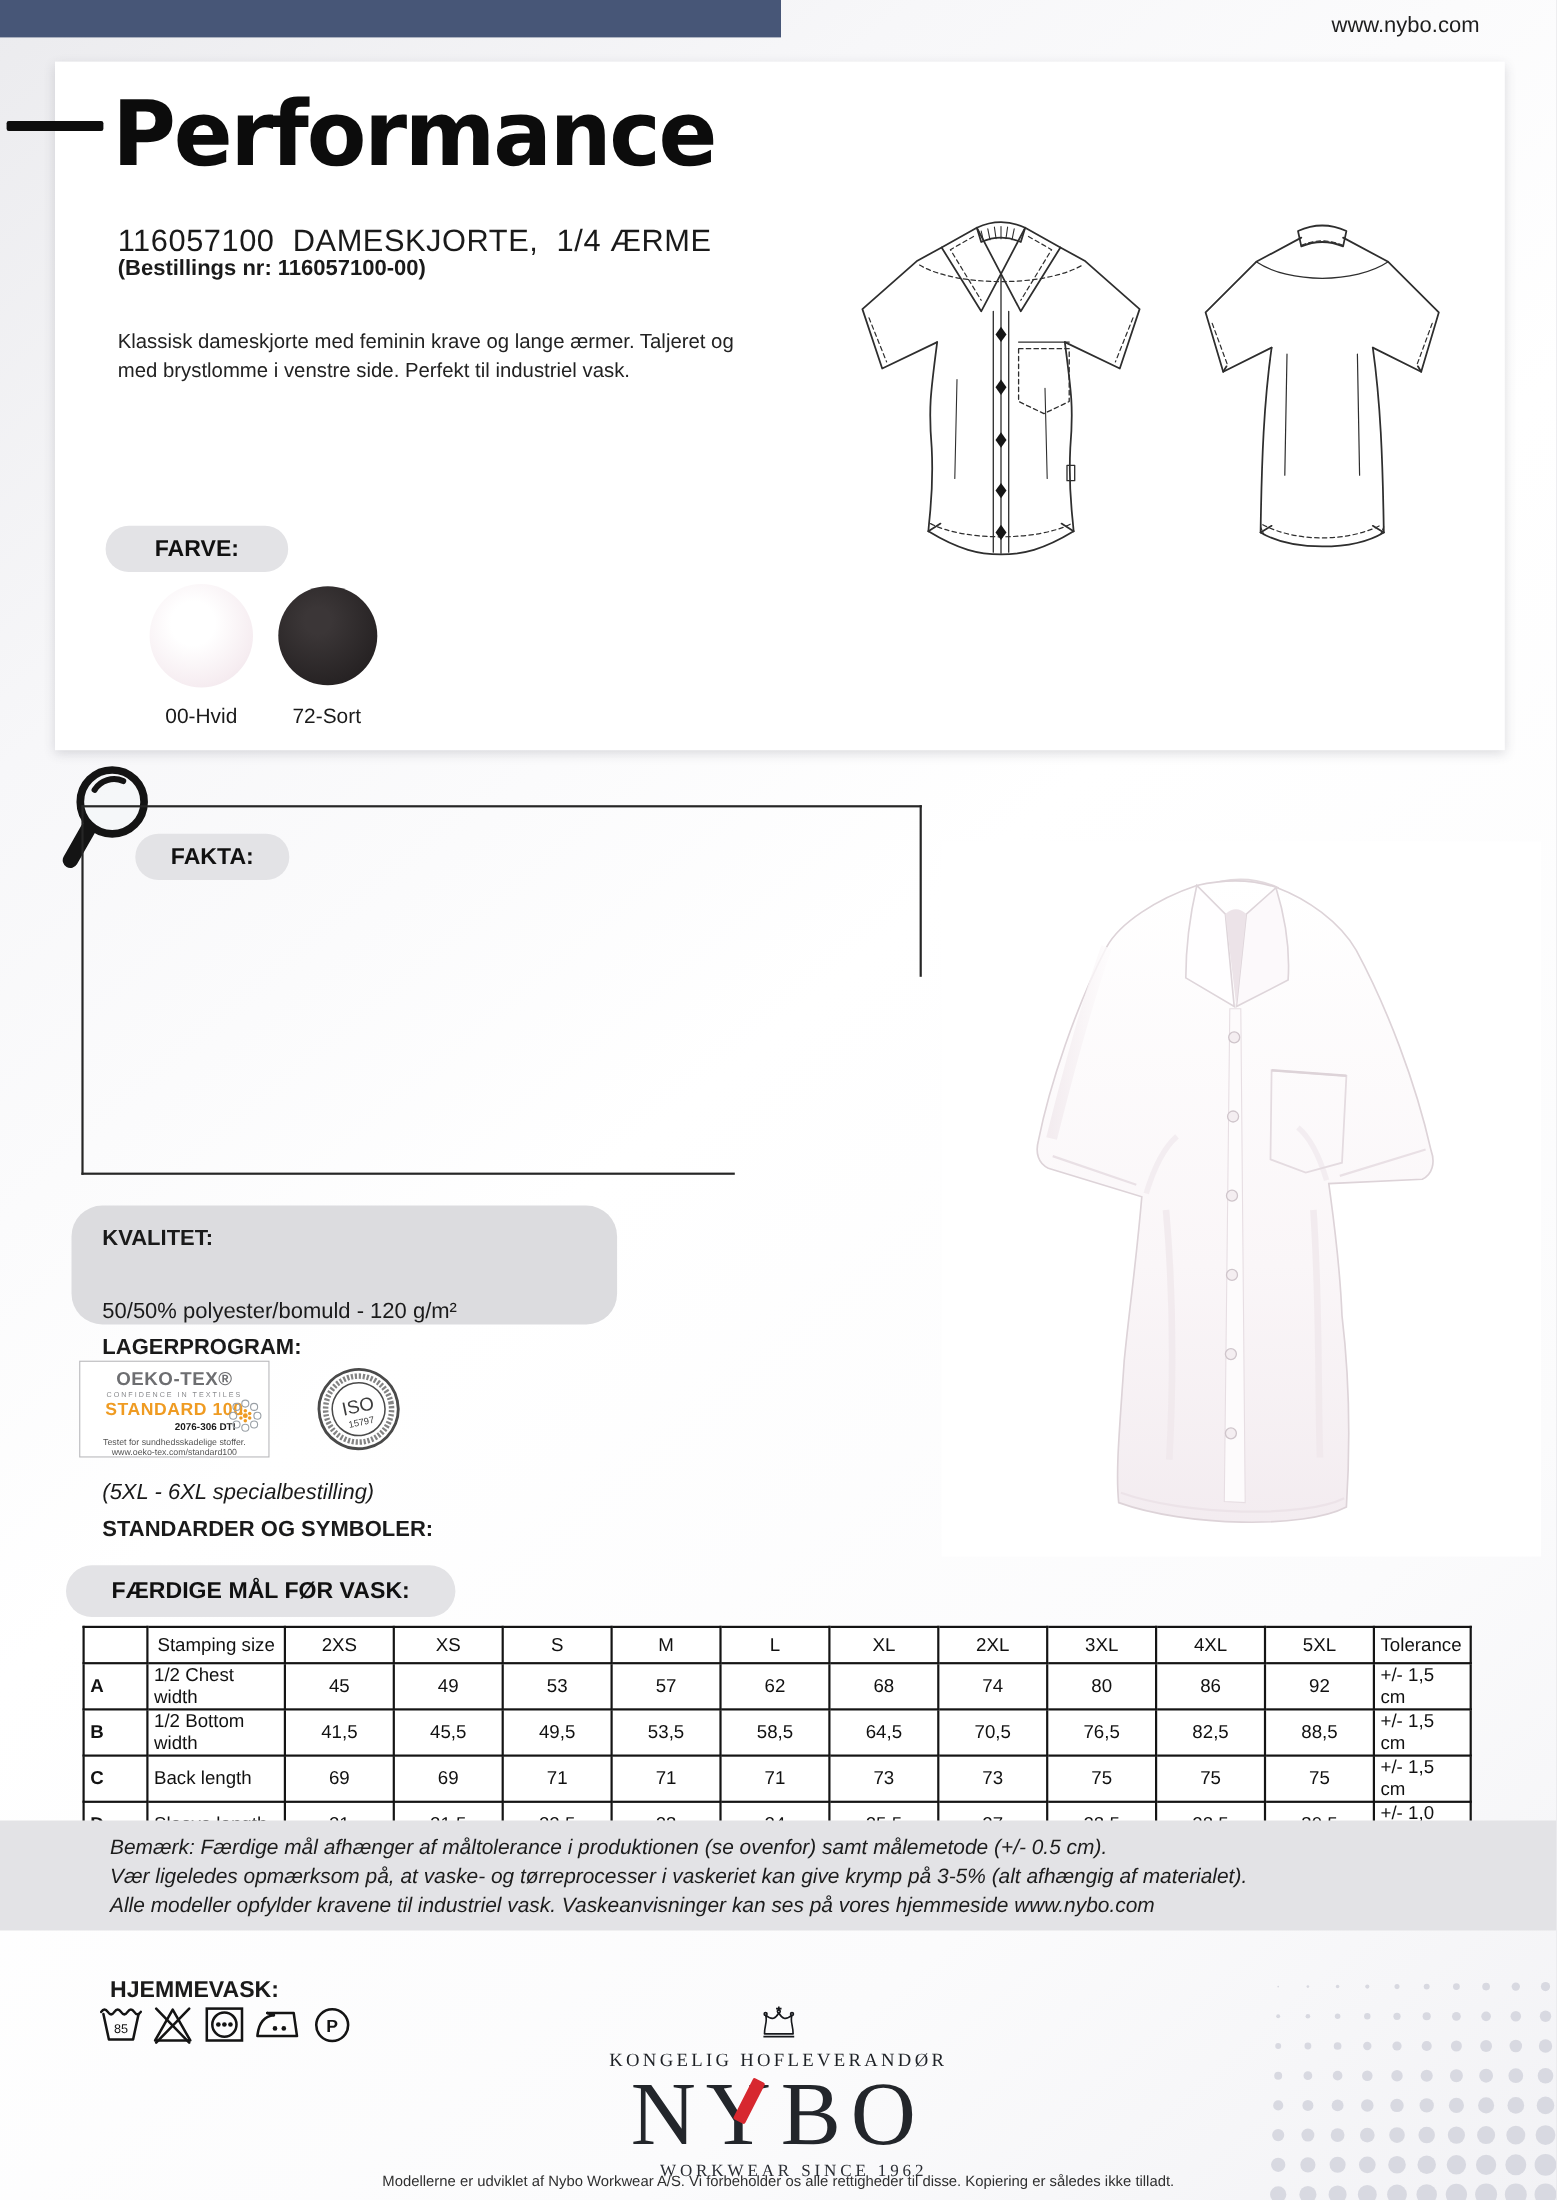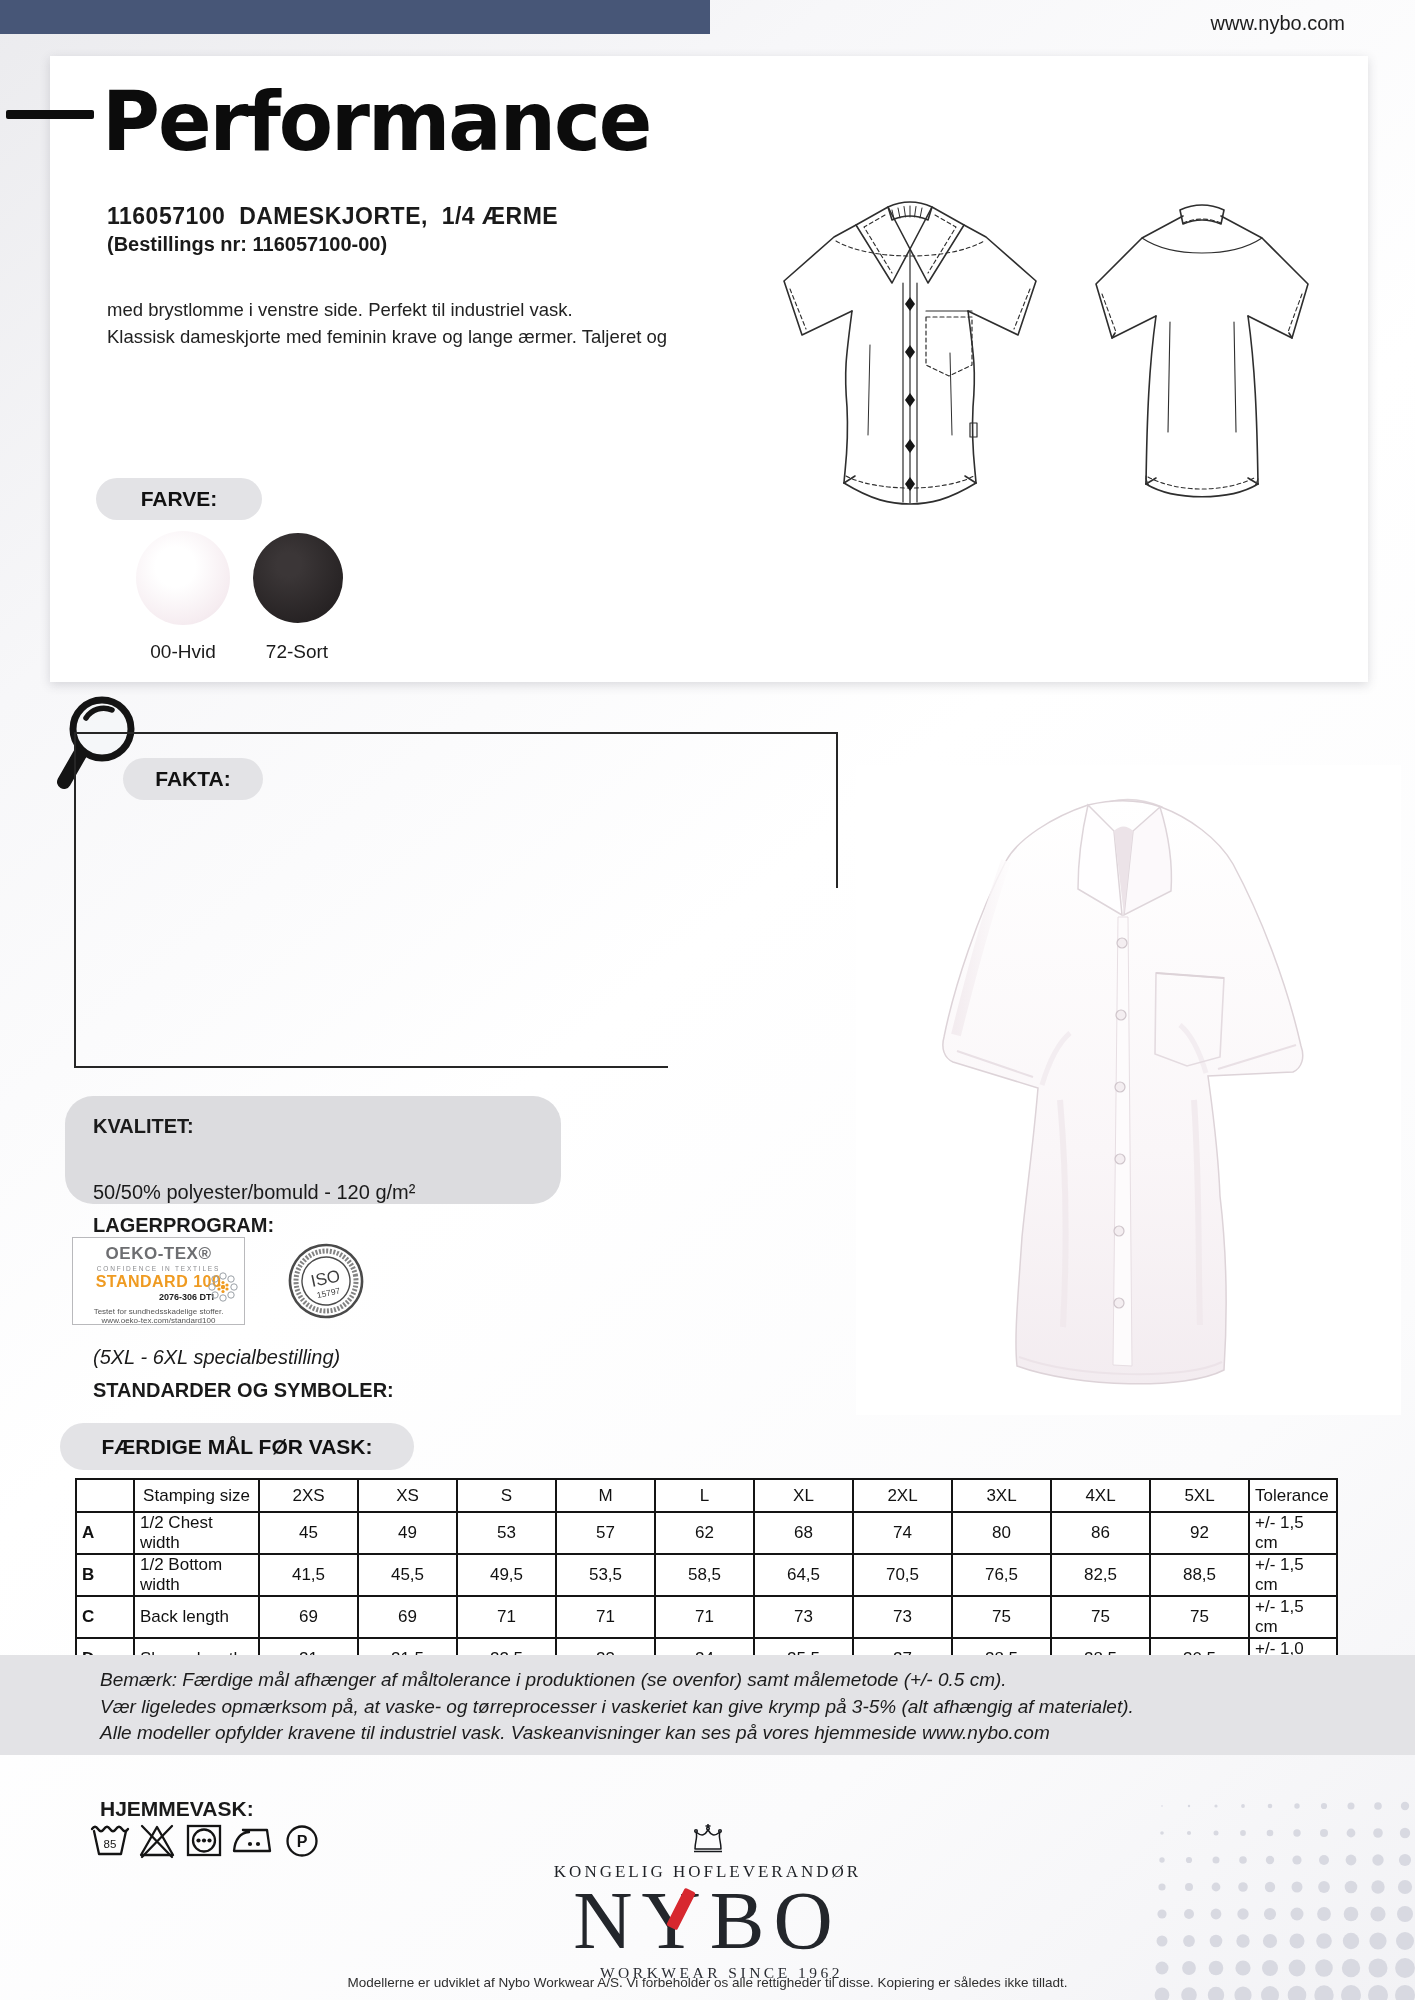--- a/index.html
+++ b/index.html
@@ -5,21 +5,21 @@
   html,body{margin:0;padding:0;background:#e9e9ec;}
   #root{position:relative;width:1415px;height:2000px;overflow:hidden;
         background:linear-gradient(140deg,#ebebee 0%,#f7f7f9 22%,#ffffff 48%,#fbfbfc 78%,#f2f2f5 100%);
         font-family:"Liberation Sans",sans-serif;color:#1a1a1a;}
   .abs{position:absolute;}
   .topbar{left:0;top:0;width:710px;height:34px;background:#475677;}
   .website{right:70px;top:12px;font-size:20px;color:#1d1d1d;}
   .card{left:50px;top:56px;width:1318px;height:626px;background:#ffffff;box-shadow:0 3px 10px rgba(60,60,75,.18);}
   .logo-dash{left:6px;top:110px;width:88px;height:9px;background:#0d0d0d;border-radius:2px;}
   .brand{left:102px;top:74px;font-family:"DejaVu Sans",sans-serif;font-weight:900;font-size:79px;letter-spacing:-2px;color:#0c0c0c;transform:scaleY(1.04);transform-origin:top left;}
-  .ptitle{left:107px;top:203px;font-size:23px;font-weight:bold;white-space:pre;letter-spacing:.5px;}
+  .ptitle{left:107px;top:203px;font-size:28px;font-weight:normal;white-space:pre;letter-spacing:.5px;}
   .porder{left:107px;top:233px;font-size:20px;font-weight:bold;}
   .pdesc{left:107px;top:296px;font-size:18.5px;line-height:27px;color:#222;}
   .pill{background:#e3e3e6;border-radius:24px;display:flex;align-items:center;justify-content:center;font-weight:bold;font-size:21px;color:#111;}
   .swatch-label{font-size:19px;text-align:center;}
   .fakta-line{background:#262626;}
   .bullets{left:112px;top:810px;font-size:19px;line-height:28px;}
   .bullet-row{display:flex;align-items:baseline;}
   .bullet-dot{width:5px;height:5px;border-radius:50%;background:#111;margin-right:32px;flex:none;align-self:center;}
   .kv-panel{left:65px;top:1096px;width:496px;height:108px;background:#dcdcdf;border-radius:28px;padding:14px 0 0 28px;box-sizing:border-box;}
   .kv-line{font-size:20px;line-height:33px;display:flex;white-space:pre;flex-direction:column;}
@@ -58,22 +58,22 @@
   <div class="abs website">www.nybo.com</div>
 
   <div class="abs card"></div>
 
   <div class="abs logo-dash"></div>
   <div class="abs brand">Performance</div>
 
   <div class="abs ptitle">116057100  DAMESKJORTE,  1/4 ÆRME</div>
   <div class="abs porder">(Bestillings nr: 116057100-00)</div>
   <div class="abs pdesc" style="left:107px;top:296px;">
+    <div>Klassisk dameskjorte med feminin krave og lange ærmer. Taljeret og</div>
     <div>med brystlomme i venstre side. Perfekt til industriel vask.</div>
-    <div>Klassisk dameskjorte med feminin krave og lange ærmer. Taljeret og</div>
   </div>
 
   <div class="abs" style="left:740px;top:185px;width:340px;height:330px;">
     <svg width="340" height="330" viewBox="0 0 340 330">
       <g stroke="#2e2e2e" fill="none" stroke-width="1.6" stroke-linejoin="round" stroke-linecap="round">
         <path d="M148,22 Q170,12 192,22 L188,35 Q170,27 152,35 Z"></path>
         <path d="M152,25 l2,9 M158,23 l2,10 M164,21.5 l1.5,10.5 M170,21 l0,11 M176,21.5 l-1.5,10.5 M182,23 l-2,10" stroke-width="1"></path>
         <path d="M148,22 L116,40 L152,98 L170,64 Z"></path>
         <path d="M192,22 L224,40 L188,98 L170,64 Z"></path>
         <path d="M145,30 L124,42 L152,88" stroke-dasharray="4 3" stroke-width="1.1"></path>

